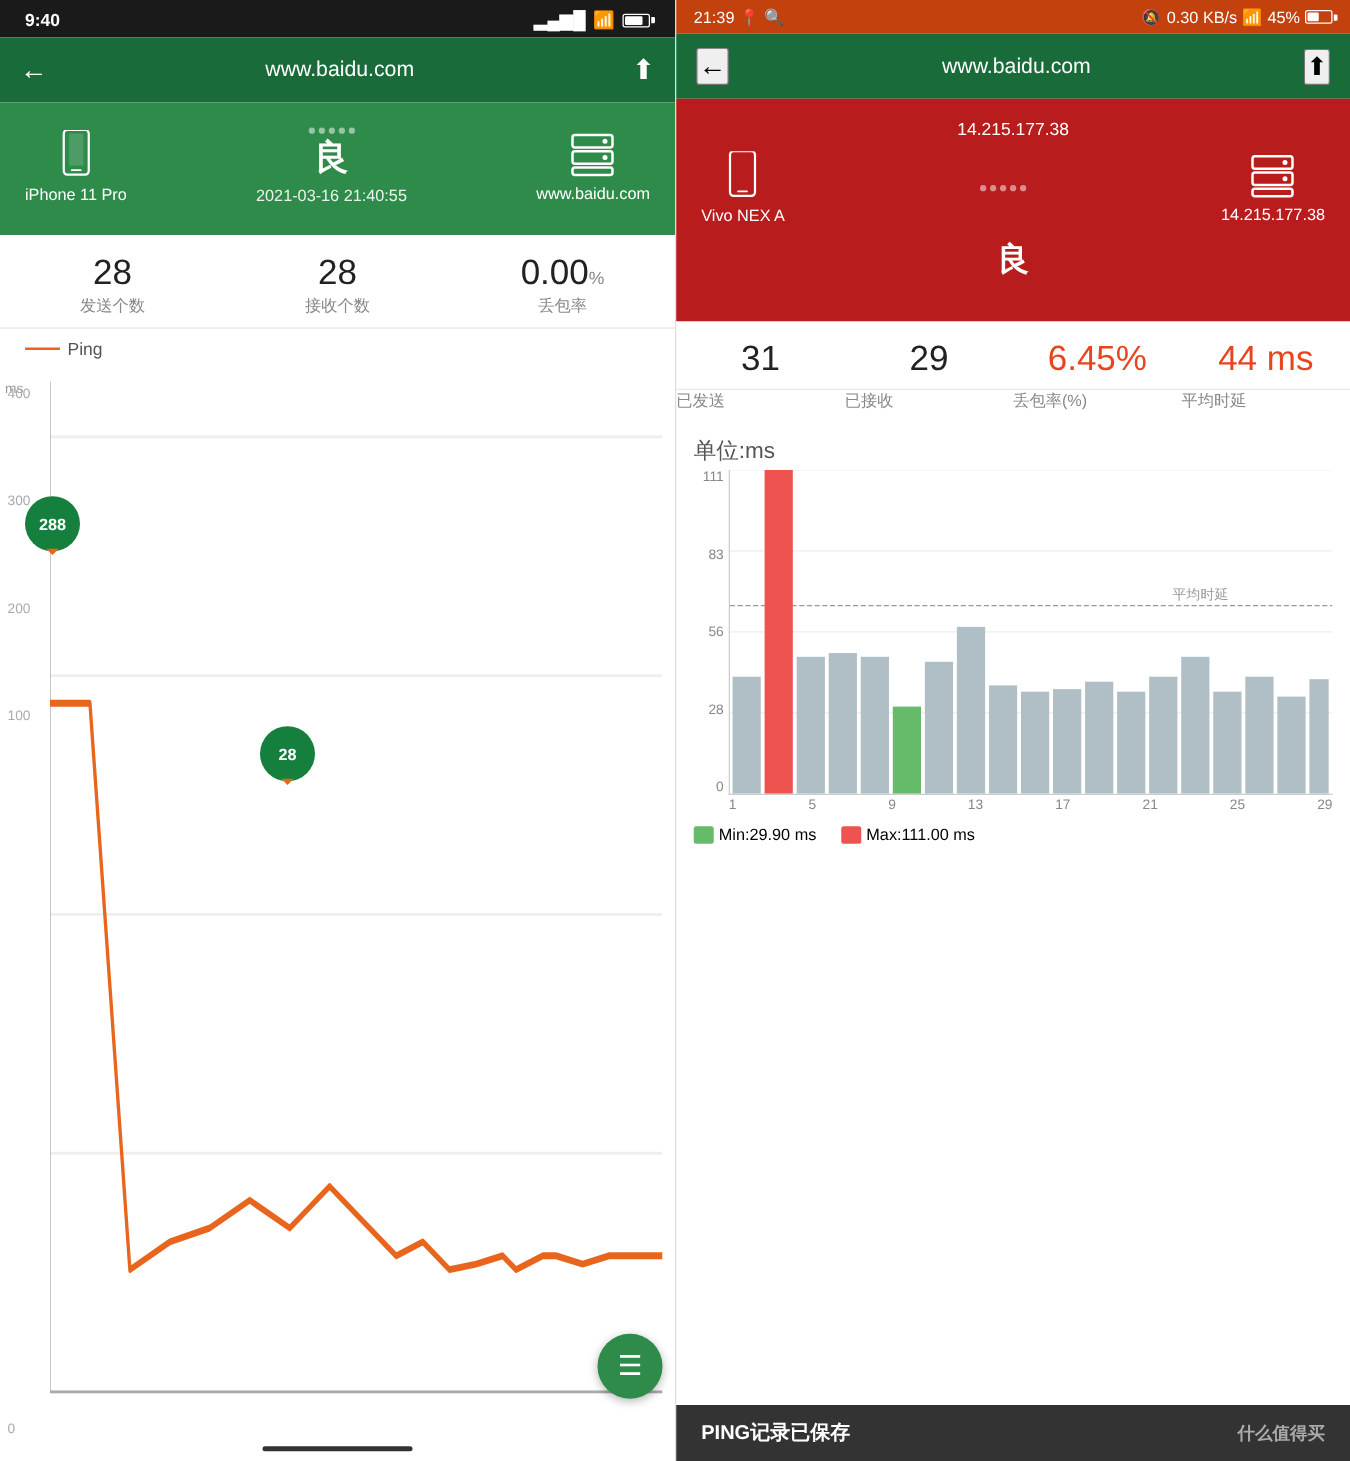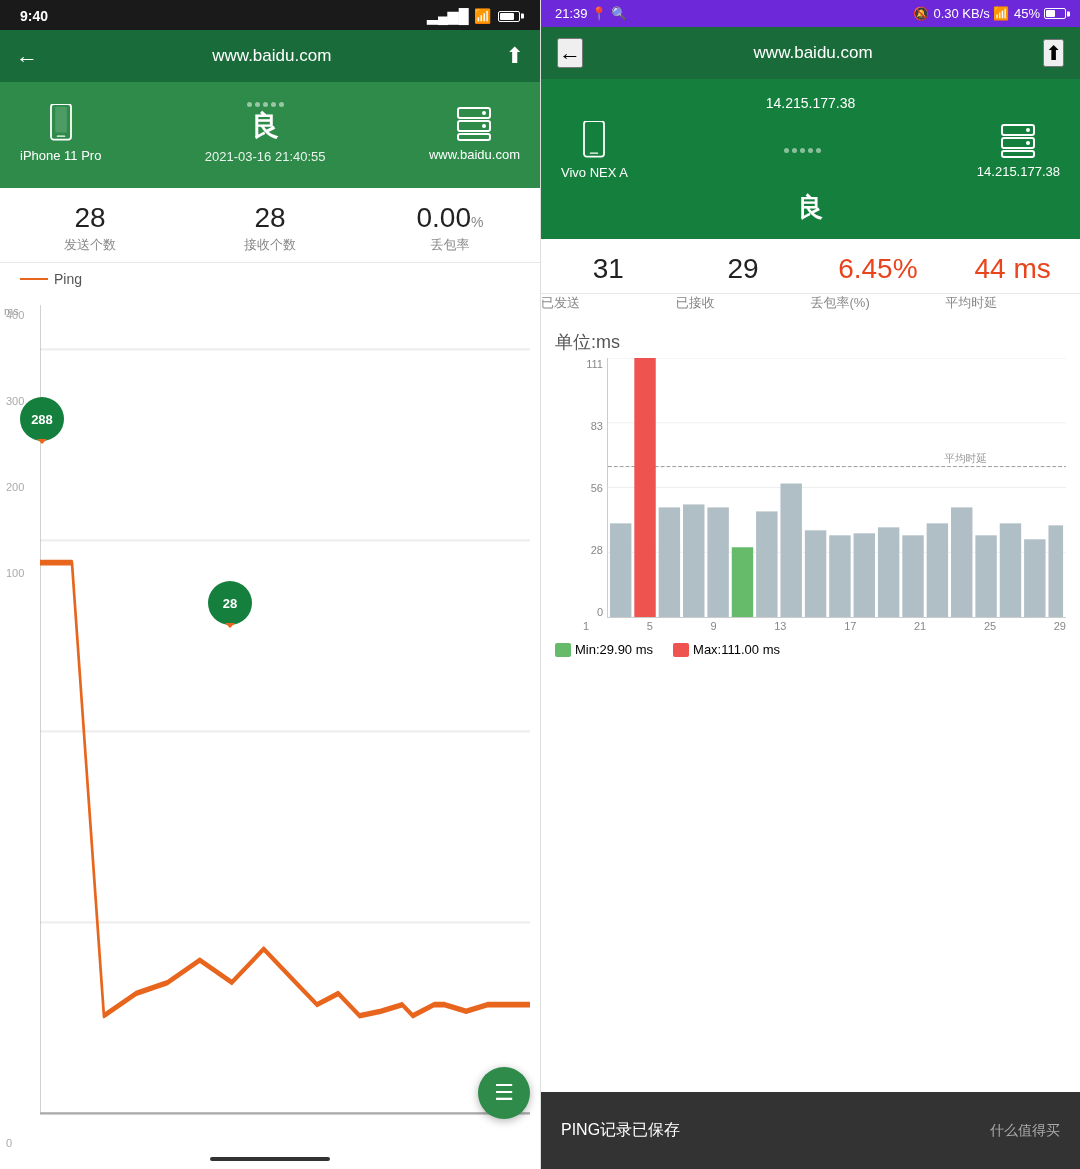--- a/index.html
+++ b/index.html
@@ -162,21 +162,21 @@
     .right-panel {
       width: 540px;
       height: 1169px;
       display: flex;
       flex-direction: column;
       background: #fff;
       border-left: 1px solid #ddd;
     }
 
     .right-status-bar {
-      background: #6d28d9;
+      background: #c2410c;
       color: #fff;
       display: flex;
       justify-content: space-between;
       align-items: center;
       padding: 6px 14px;
       font-size: 13px;
     }
     .right-status-left { display: flex; align-items: center; gap: 4px; }
     .right-status-right { display: flex; align-items: center; gap: 4px; }
 
@@ -190,22 +190,22 @@
     }
     .right-nav-bar .url {
       flex: 1;
       text-align: center;
       color: #fff;
       font-size: 17px;
       font-weight: 500;
     }
 
     .right-green-section {
-      background: #15803d;
-      padding: 16px 20px 14px;
+      background: #b91c1c;
+      padding: 16px 20px 32px;
     }
     .right-green-section .ip-label {
       text-align: center;
       color: #fff;
       font-size: 14px;
       margin-bottom: 10px;
     }
     .right-device-row {
       display: flex;
       align-items: center;
@@ -250,25 +250,26 @@
       display: flex;
       font-size: 13px;
       color: #888;
       padding: 0 0 8px;
     }
     .right-stat-label { flex: 1; text-align: left; }
 
     .toast-bar {
       background: #333;
       color: #fff;
-      padding: 28px 20px;
+      padding: 12px 20px;
       font-size: 16px;
       display: flex;
       align-items: center;
       justify-content: space-between;
+      font-weight: bold;
     }
     .toast-watermark {
       font-size: 14px;
       color: #aaa;
     }
 
     
     .phone-svg { width: 36px; height: 40px; }
     .server-svg { width: 38px; height: 38px; }
     .share-icon { font-size: 20px; }
@@ -546,21 +547,21 @@
 
   <div class="right-stat-labels">
     <span class="right-stat-label">已发送</span>
     <span class="right-stat-label">已接收</span>
     <span class="right-stat-label">丢包率(%)</span>
     <span class="right-stat-label">平均时延</span>
   </div>
 
   <div class="right-chart-section">
     <div class="chart-unit">单位:ms</div>
-    <div style="position:relative; display:flex; align-items:stretch;margin-left:24px;">
+    <div style="position:relative; display:flex; align-items:stretch;">
 
       <div style="display:flex; flex-direction:column; justify-content:space-between; font-size:11px; color:#888; width:28px; height:260px; text-align:right; padding-right:4px;">
         <span>111</span>
         <span>83</span>
         <span>56</span>
         <span>28</span>
         <span>0</span>
       </div>
 
       <div style="flex:1; position:relative; height:260px; border-left:1px solid #ccc; border-bottom:1px solid #ccc;">

